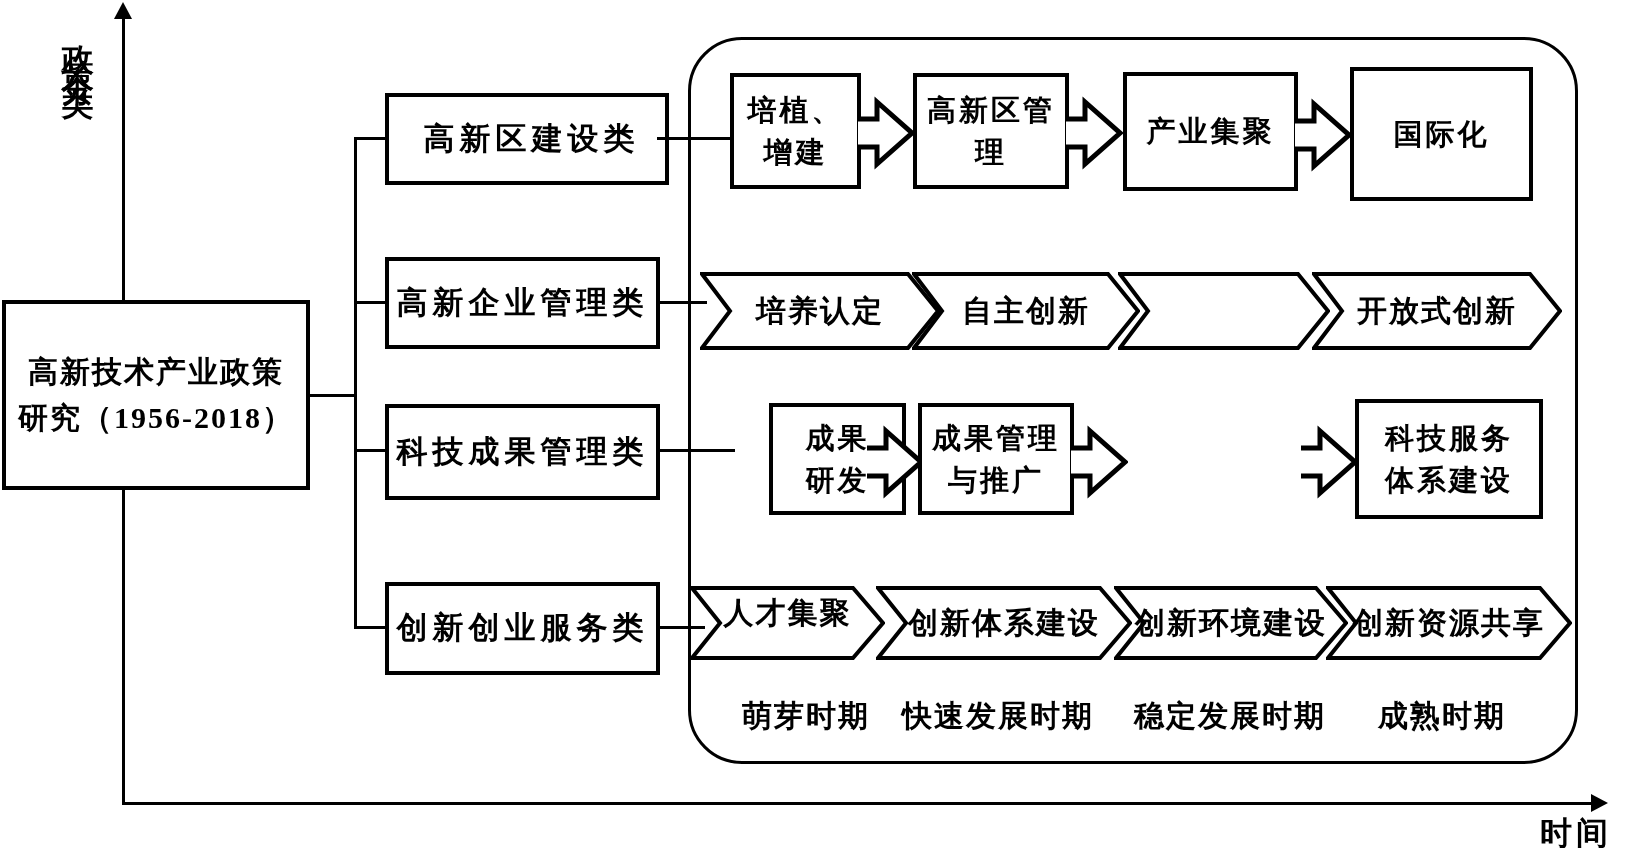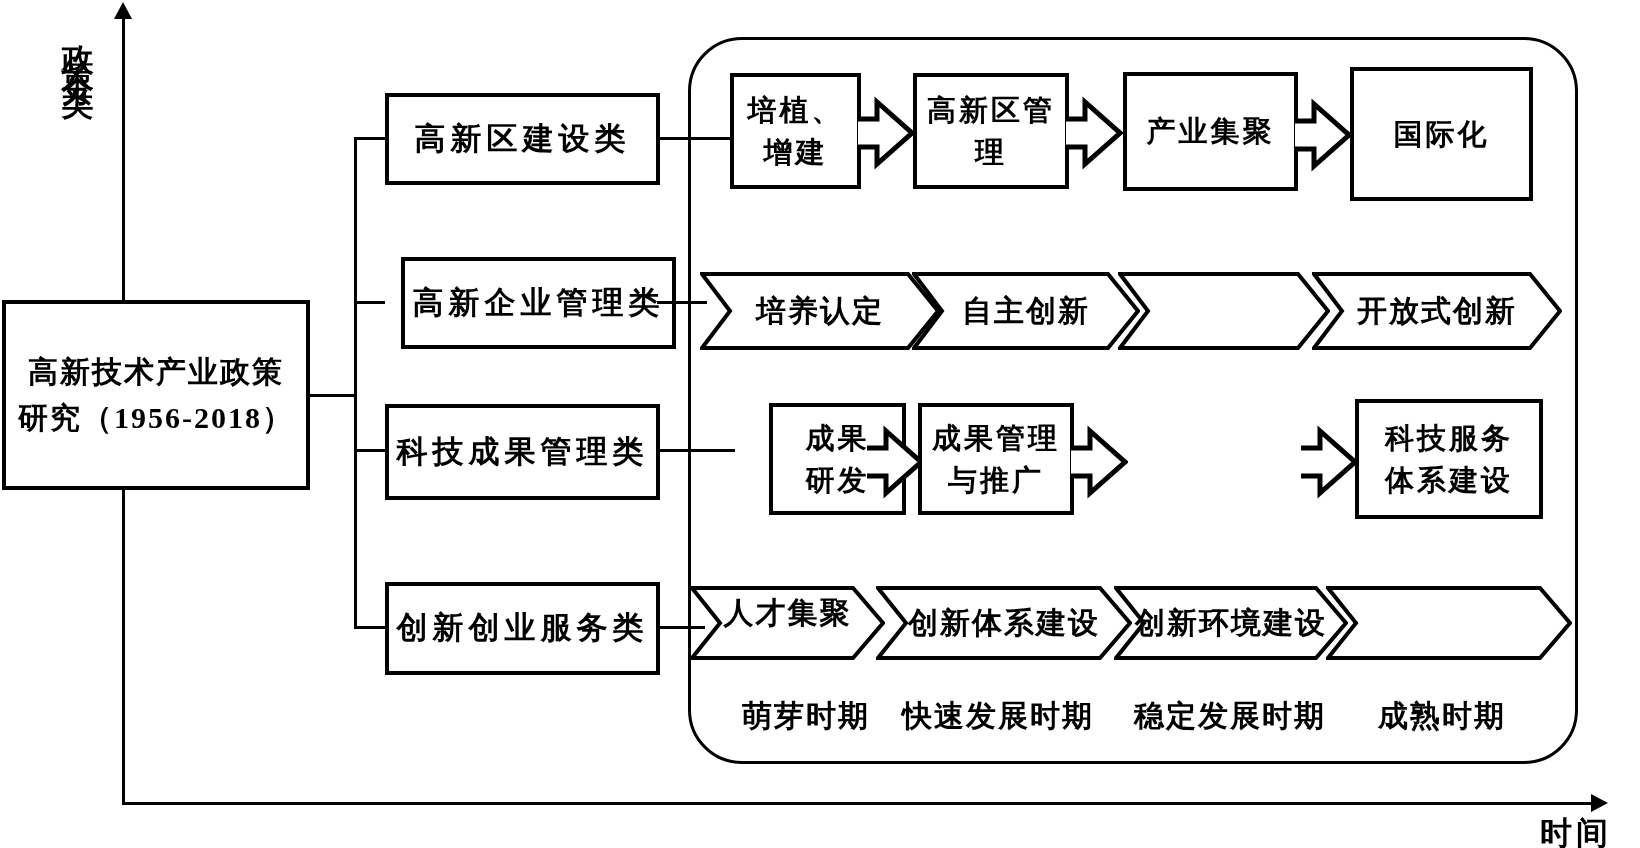--- a/index.html
+++ b/index.html
@@ -84,24 +84,24 @@
 研究（1956-2018）</span>
   </div>
 
   <div class="line" style="left:308px;top:394px;width:48px;height:3px;"></div>
   <div class="line" style="left:354px;top:137px;width:3px;height:492px;"></div>
   <div class="line" style="left:356px;top:137px;width:29px;height:3px;"></div>
   <div class="line" style="left:356px;top:301px;width:29px;height:3px;"></div>
   <div class="line" style="left:356px;top:449px;width:29px;height:3px;"></div>
   <div class="line" style="left:356px;top:626px;width:29px;height:3px;"></div>
 
-  <div class="rect-box category-box" style="left:385px;top:93px;width:267px;height:84px;">
+  <div class="rect-box category-box" style="left:385px;top:93px;width:267px;height:84px;padding-left:9px;">
     <span class="lbl">高新区建设类</span>
   </div>
-  <div class="rect-box category-box" style="left:385px;top:257px;width:267px;height:84px;margin-left:16px;">
+  <div class="rect-box category-box" style="left:385px;top:257px;width:267px;height:84px;">
     <span class="lbl">高新企业管理类</span>
   </div>
   <div class="rect-box category-box" style="left:385px;top:582px;width:267px;height:85px;">
     <span class="lbl">创新创业服务类</span>
   </div>
   <div class="rect-box category-box" style="left:385px;top:404px;width:267px;height:88px;">
     <span class="lbl">科技成果管理类</span>
   </div>
 
   <div class="line" style="left:657px;top:137px;width:75px;height:3px;"></div>
@@ -208,20 +208,21 @@
   <div class="chevron" style="left:1114px;top:586px;width:234px;height:74px;">
     <svg width="234" height="74">
         <polygon points="2,2 202,2 232,37 202,72 2,72 30,37" fill="#ffffff" stroke="#000000" stroke-width="4"></polygon>
       </svg>
     <span class="chev-lbl">创新环境建设</span>
   </div>
   <div class="chevron" style="left:1326px;top:586px;width:246px;height:74px;">
     <svg width="246" height="74">
         <polygon points="2,2 214,2 244,37 214,72 2,72 30,37" fill="#ffffff" stroke="#000000" stroke-width="4"></polygon>
       </svg>
+    <span class="chev-lbl">创新资源共享</span>
   </div>
 
   <div class="phase-label" style="left:742px;">萌芽时期</div>
   <div class="phase-label" style="left:902px;">快速发展时期</div>
   <div class="phase-label" style="left:1134px;">稳定发展时期</div>
   <div class="phase-label" style="left:1378px;">成熟时期</div>
 
 </div>
 
 </body></html>

